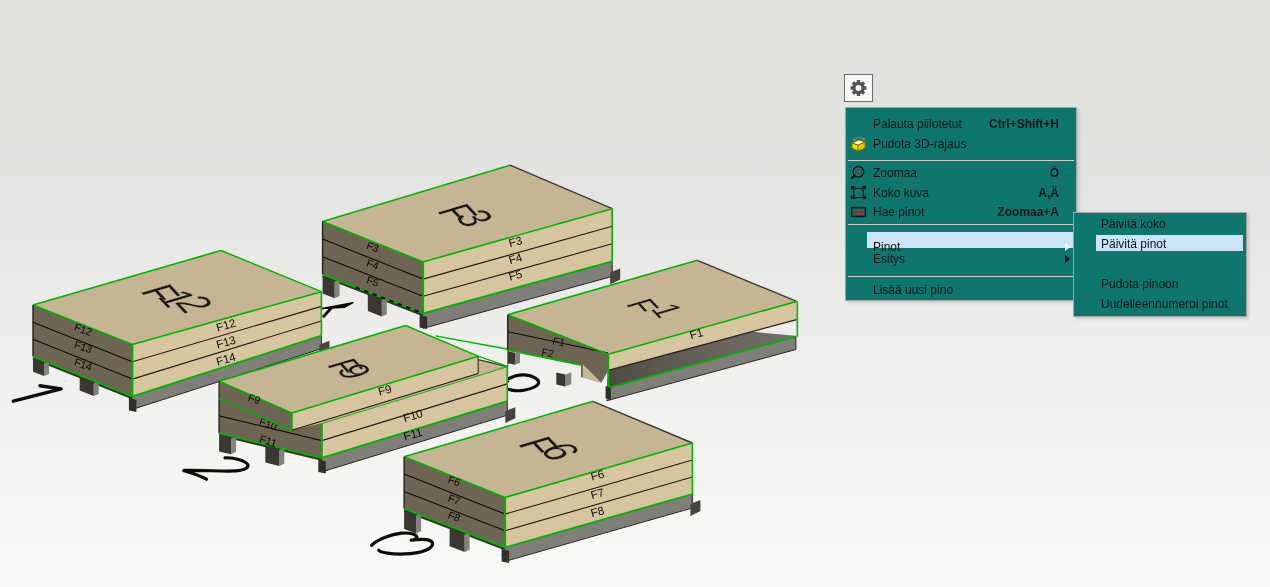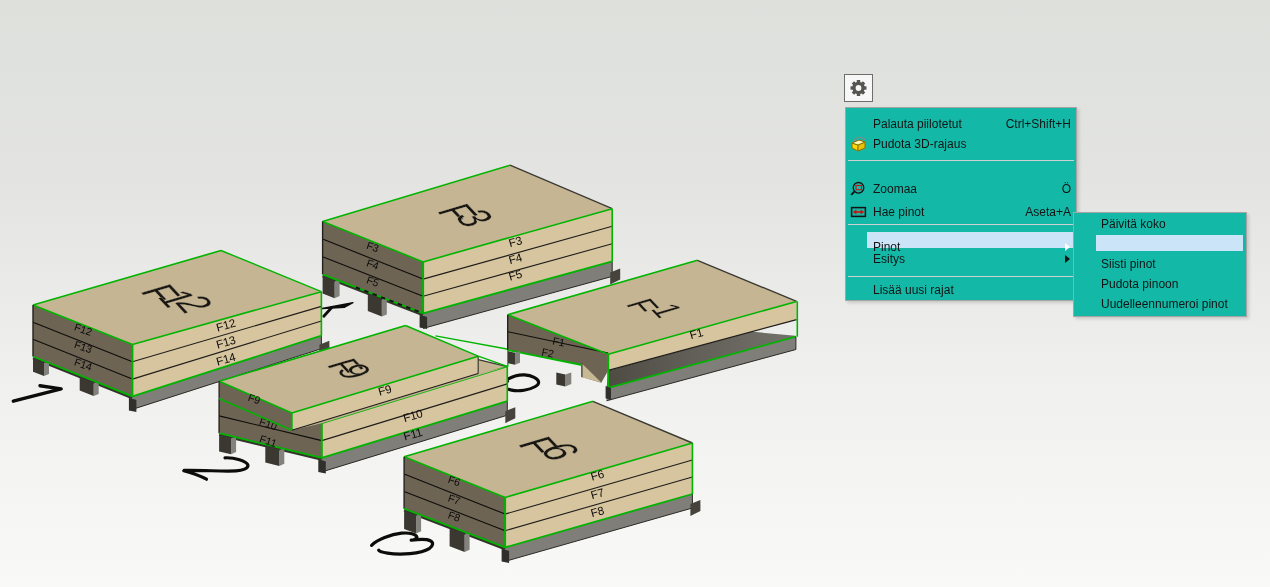--- a/index.html
+++ b/index.html
@@ -1,19 +1,19 @@
 <!DOCTYPE html>
 <html><head><meta charset="utf-8"><style>
 html,body{margin:0;padding:0;width:1270px;height:587px;overflow:hidden;}
 body{background:linear-gradient(180deg,#dee0dc 0%,#e3e4e1 30%,#f0f1ef 65%,#f9f9f7 100%);font-family:"Liberation Sans",sans-serif;}
 .scene{position:absolute;left:0;top:0;}
-.menu{position:absolute;background:#14b8a6;border:1px solid #a5a5a5;box-shadow:2px 2px 3px rgba(0,0,0,0.15);}
+.menu{position:absolute;background:#0f766e;border:1px solid #a5a5a5;box-shadow:2px 2px 3px rgba(0,0,0,0.15);}
 .mi{position:absolute;left:0;width:100%;height:20px;line-height:20px;font-size:12px;color:#151515;}
 .mi .lab{position:absolute;left:27px;top:0;}
-.mi .sc{position:absolute;right:5px;top:0;}
+.mi .sc{position:absolute;right:17px;top:0;font-weight:bold;}
 .sep{position:absolute;left:2px;right:2px;height:1px;background:#d0d0d0;}
 .hl{position:absolute;background:#cbe4f7;}
 .arrow{position:absolute;width:0;height:0;border-top:4px solid transparent;border-bottom:4px solid transparent;}
 .icon{position:absolute;left:4px;top:2px;width:17px;height:16px;}
 </style></head><body>
 <svg class="scene" width="1270" height="587" viewBox="0 0 1270 587">
 <g fill="none" stroke="#0c0c0a" stroke-linecap="round" stroke-linejoin="round">
       <path stroke-width="3.4" d="M 13.3,401.2 L 61.2,388.9 L 40,385.8"></path>
       <path stroke-width="3.2" d="M 225,457.8 C 235,457.4 246,461 247.8,464.8 C 249,468.5 242,470.6 236,470.9 C 222,471.6 205,470.1 184.2,470.4 L 183.8,470.7 C 189,472.1 199,474.8 206.5,479.2"></path>
       <path stroke-width="3.2" d="M 371.6,545.3 C 377,539.8 391,534.3 401.5,533.2 C 410,532.4 416,534.2 416.8,536.7 C 417.4,538.6 413.5,540.1 411.2,540.2 C 417.5,539.4 426.5,538.9 430.2,540.7 C 433.8,542.4 433.3,545.8 429.2,548.7 C 421,554 400,555 387.5,553.2 C 381.8,552.3 378.8,551 378.6,550.2"></path>
@@ -236,64 +236,77 @@
   <div class="mi" style="top:26px;">
     <svg class="icon" viewBox="0 0 17 16">
       <polygon points="3,4 9,1 15,3 9,6" fill="none" stroke="#888" stroke-width="1"></polygon>
       <polygon points="2,7 8,9 8,15 2,12" fill="#ffd700" stroke="#8a7500" stroke-width="1"></polygon>
       <polygon points="8,9 15,6 15,12 8,15" fill="#e8c200" stroke="#8a7500" stroke-width="1"></polygon>
       <polygon points="2,7 9,4 15,6 8,9" fill="#fff4b0" stroke="#8a7500" stroke-width="1"></polygon>
     </svg>
     <span class="lab">Pudota 3D-rajaus</span>
     </div>
   <div class="sep" style="top:52px;"></div>
-  <div class="mi" style="top:55px;margin-top:16px;">
+  <div class="mi" style="top:55px;">
     <svg class="icon" viewBox="0 0 17 16">
       <circle cx="8.5" cy="6.8" r="5.3" fill="none" stroke="#111" stroke-width="1.3"></circle>
       <line x1="4.4" y1="10.6" x2="1.2" y2="13.8" stroke="#111" stroke-width="1.9"></line>
       <rect x="6" y="4.5" width="5.5" height="4.2" fill="none" stroke="#cc1111" stroke-width="1.1"></rect>
     </svg>
     <span class="lab">Zoomaa</span>
       <span class="sc">Ö</span>
+    </div>
+  <div class="mi" style="top:74.5px;">
+    <svg class="icon" viewBox="0 0 17 16">
+      <rect x="3.8" y="3.3" width="9.4" height="9.4" fill="none" stroke="#111" stroke-width="1.1" transform="rotate(-4 8.5 8)"></rect>
+      <g stroke="#111" stroke-width="1.7" fill="none">
+      <path d="M1.8,4.6 L1.8,1.8 L4.6,1.8"></path>
+          <path d="M12.4,1.8 L15.2,1.8 L15.2,4.6"></path>
+      <path d="M15.2,10.4 L15.2,13.2 L12.4,13.2"></path>
+          <path d="M4.6,13.2 L1.8,13.2 L1.8,10.4"></path>
+      </g>
+    </svg>
+    <span class="lab">Koko kuva</span>
+      <span class="sc">A,Ä</span>
     </div>
   <div class="mi" style="top:94px;">
     <svg class="icon" viewBox="0 0 17 16">
       <rect x="1.6" y="3.6" width="13.8" height="8.8" fill="none" stroke="#111" stroke-width="1.5"></rect>
       <g fill="#cc1111">
           <polygon points="2.8,8 6.4,5.6 6.4,10.4"></polygon>
           <polygon points="14.2,8 10.6,5.6 10.6,10.4"></polygon>
         </g>
       <line x1="5.5" y1="8" x2="11.5" y2="8" stroke="#cc1111" stroke-width="1.6"></line>
     </svg>
     <span class="lab">Hae pinot</span>
-      <span class="sc">Aseta+A</span>
+      <span class="sc">Zoomaa+A</span>
     </div>
   <div class="sep" style="top:116px;"></div>
   <div class="hl" style="left:21px;top:124px;width:206px;height:16px;"></div>
   <div class="mi" style="top:129px;">
       <span class="lab">Pinot</span>
     <div class="arrow" style="right:6px;top:6px;border-left:5px solid #fff;"></div>
     </div>
   <div class="mi" style="top:141px;text-decoration:underline;">
       <span class="lab">Esitys</span>
     <div class="arrow" style="right:6px;top:6px;border-left:5px solid #111;"></div>
     </div>
   <div class="sep" style="top:168px;"></div>
   <div class="mi" style="top:172px;">
-      <span class="lab">Lisää uusi rajat</span>
+      <span class="lab">Lisää uusi pino</span>
     </div>
 </div>
 
 <div class="menu" style="left:1073px;top:212px;width:172px;height:103px;">
   <div class="mi" style="top:1px;">
       <span class="lab">Päivitä koko</span>
     </div>
   <div class="hl" style="left:22px;top:22px;width:147px;height:16px;"></div>
-  <div class="mi" style="top:41px;">
-      <span class="lab">Siisti pinot</span>
+  <div class="mi" style="top:21px;">
+      <span class="lab">Päivitä pinot</span>
     </div>
   <div class="mi" style="top:81px;">
       <span class="lab">Uudelleennumeroi pinot</span>
     </div>
   <div class="mi" style="top:61px;">
       <span class="lab">Pudota pinoon</span>
     </div>
 </div>
 
 </body></html>

